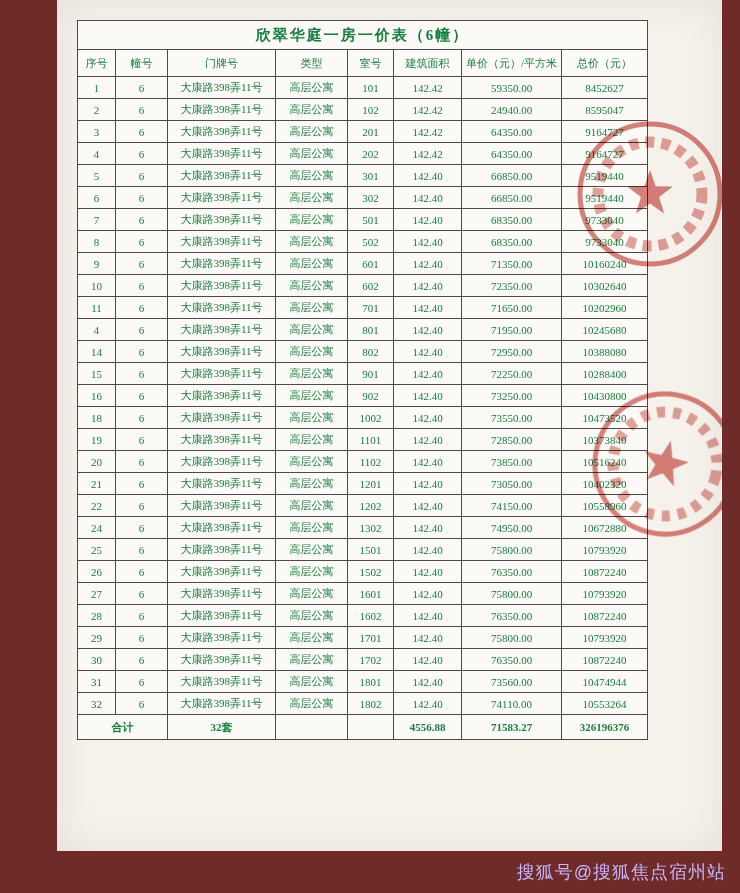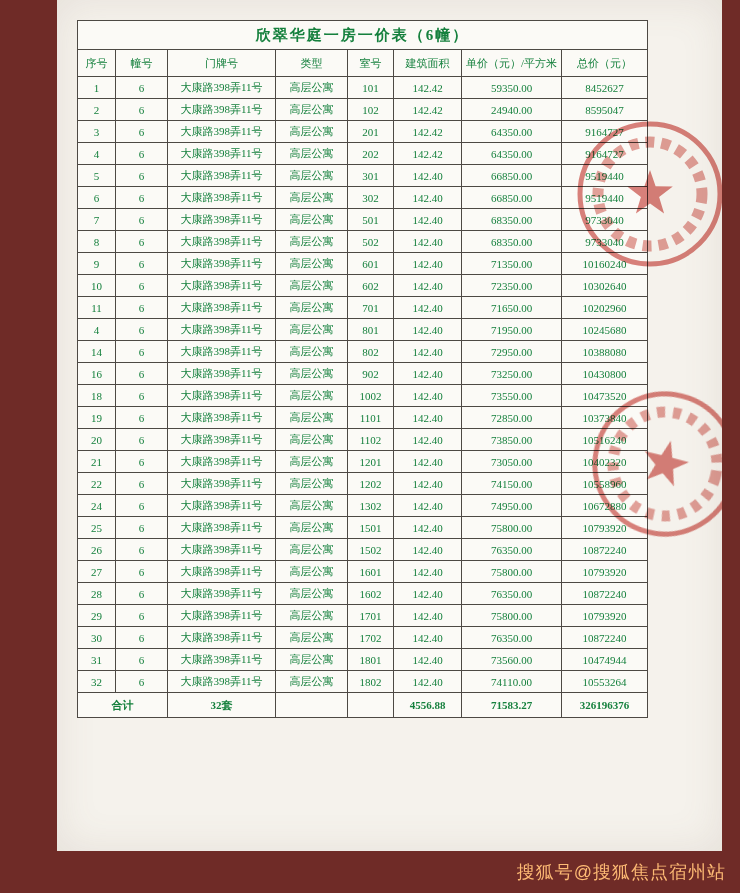--- a/index.html
+++ b/index.html
@@ -28,21 +28,21 @@
   .band { position: absolute; background: #6f2b27; }
   .band.left   { left: 0; top: 0; width: 57px; height: 893px; }
   .band.right  { right: 0; top: 0; width: 18px; height: 893px; }
   .band.bottom { left: 0; bottom: 0; width: 740px; height: 42px; }
   .watermark {
     position: absolute;
     right: 14px;
     top: 0;
     height: 42px;
     line-height: 42px;
-    color: #fdba74;
+    color: #c4b5fd;
     font-size: 18px;
     letter-spacing: 1px;
     font-family: "Liberation Sans", "DejaVu Sans", sans-serif;
   }
   table.doc-table {
     position: absolute;
     left: 20px;   
     top: 20px;
     border-collapse: collapse;
     color: #15803d;
@@ -244,20 +244,30 @@
             <td>14</td>
             <td>6</td>
             <td>大康路398弄11号</td>
             <td>高层公寓</td>
             <td>802</td>
             <td>142.40</td>
             <td>72950.00</td>
             <td>10388080</td>
           </tr>
           <tr>
+            <td>15</td>
+            <td>6</td>
+            <td>大康路398弄11号</td>
+            <td>高层公寓</td>
+            <td>901</td>
+            <td>142.40</td>
+            <td>72250.00</td>
+            <td>10288400</td>
+          </tr>
+          <tr>
             <td>16</td>
             <td>6</td>
             <td>大康路398弄11号</td>
             <td>高层公寓</td>
             <td>902</td>
             <td>142.40</td>
             <td>73250.00</td>
             <td>10430800</td>
           </tr>
           <tr>

